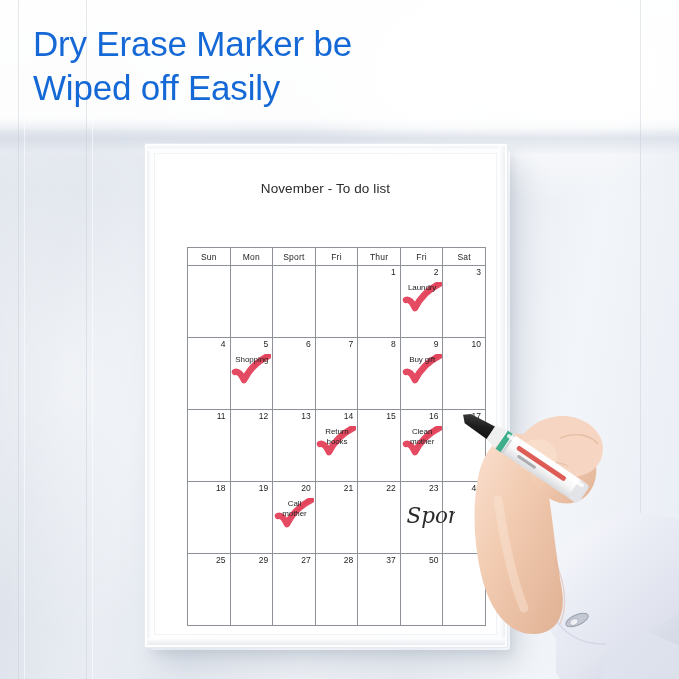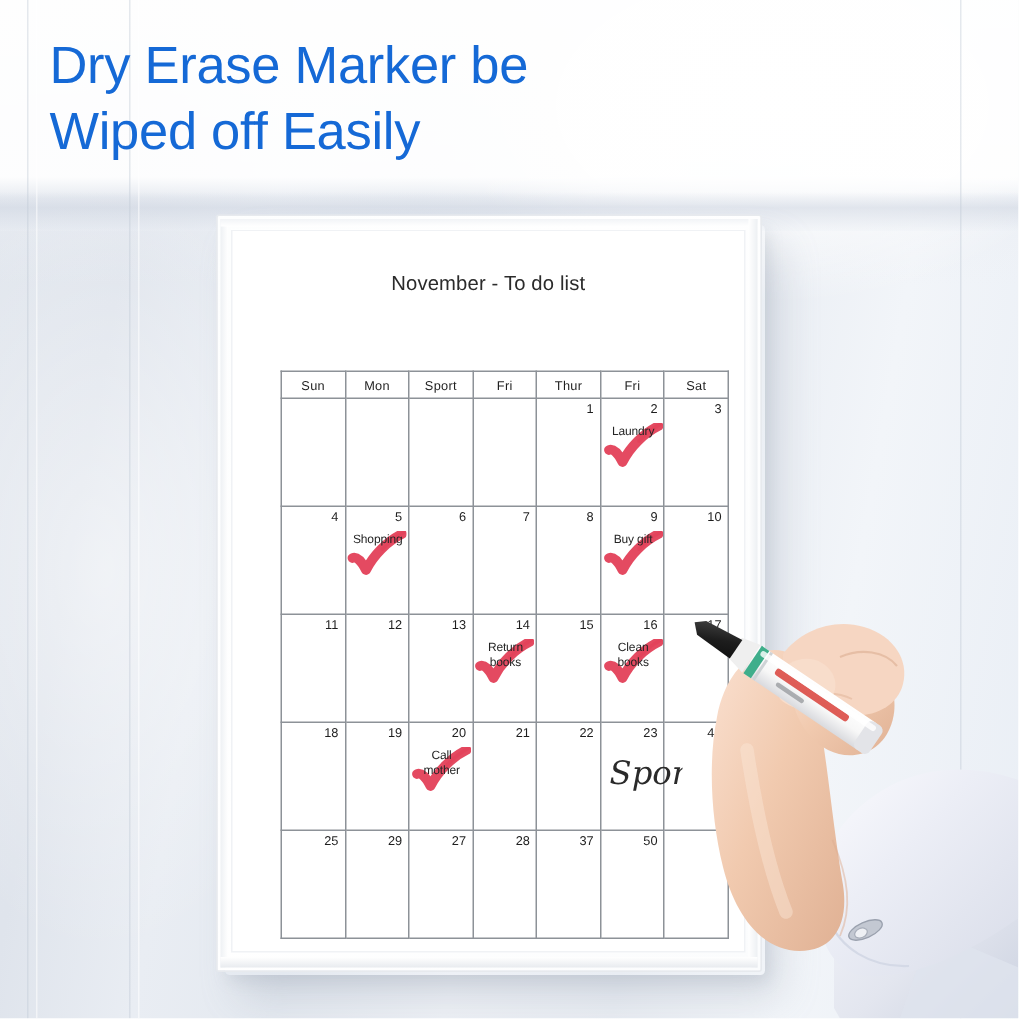--- a/index.html
+++ b/index.html
@@ -320,21 +320,21 @@
               <td>
                 <span class="daynum">15</span>
               </td>
               <td>
                 <span class="daynum">16</span>
                 <svg class="tick" viewBox="0 0 40 36">
                   <path d="M4,18 C7,17 10,20 13,26 C18,16 27,7 37,2" fill="none" stroke="#e23b54" stroke-width="6.5" stroke-linecap="round" stroke-linejoin="round" opacity="0.92"></path>
                   <path d="M24,12 C29,7 34,3 38,1" fill="none" stroke="#e23b54" stroke-width="2.4" stroke-linecap="round" opacity="0.45"></path>
                 </svg>
                 <span class="note" style="color: rgb(37, 37, 37); white-space: pre-line;">Clean
-books</span>
+mother</span>
               </td>
               <td>
                 <span class="daynum">17</span>
               </td>
             </tr>
             <tr>
               <td>
                 <span class="daynum">18</span>
               </td>
               <td>

